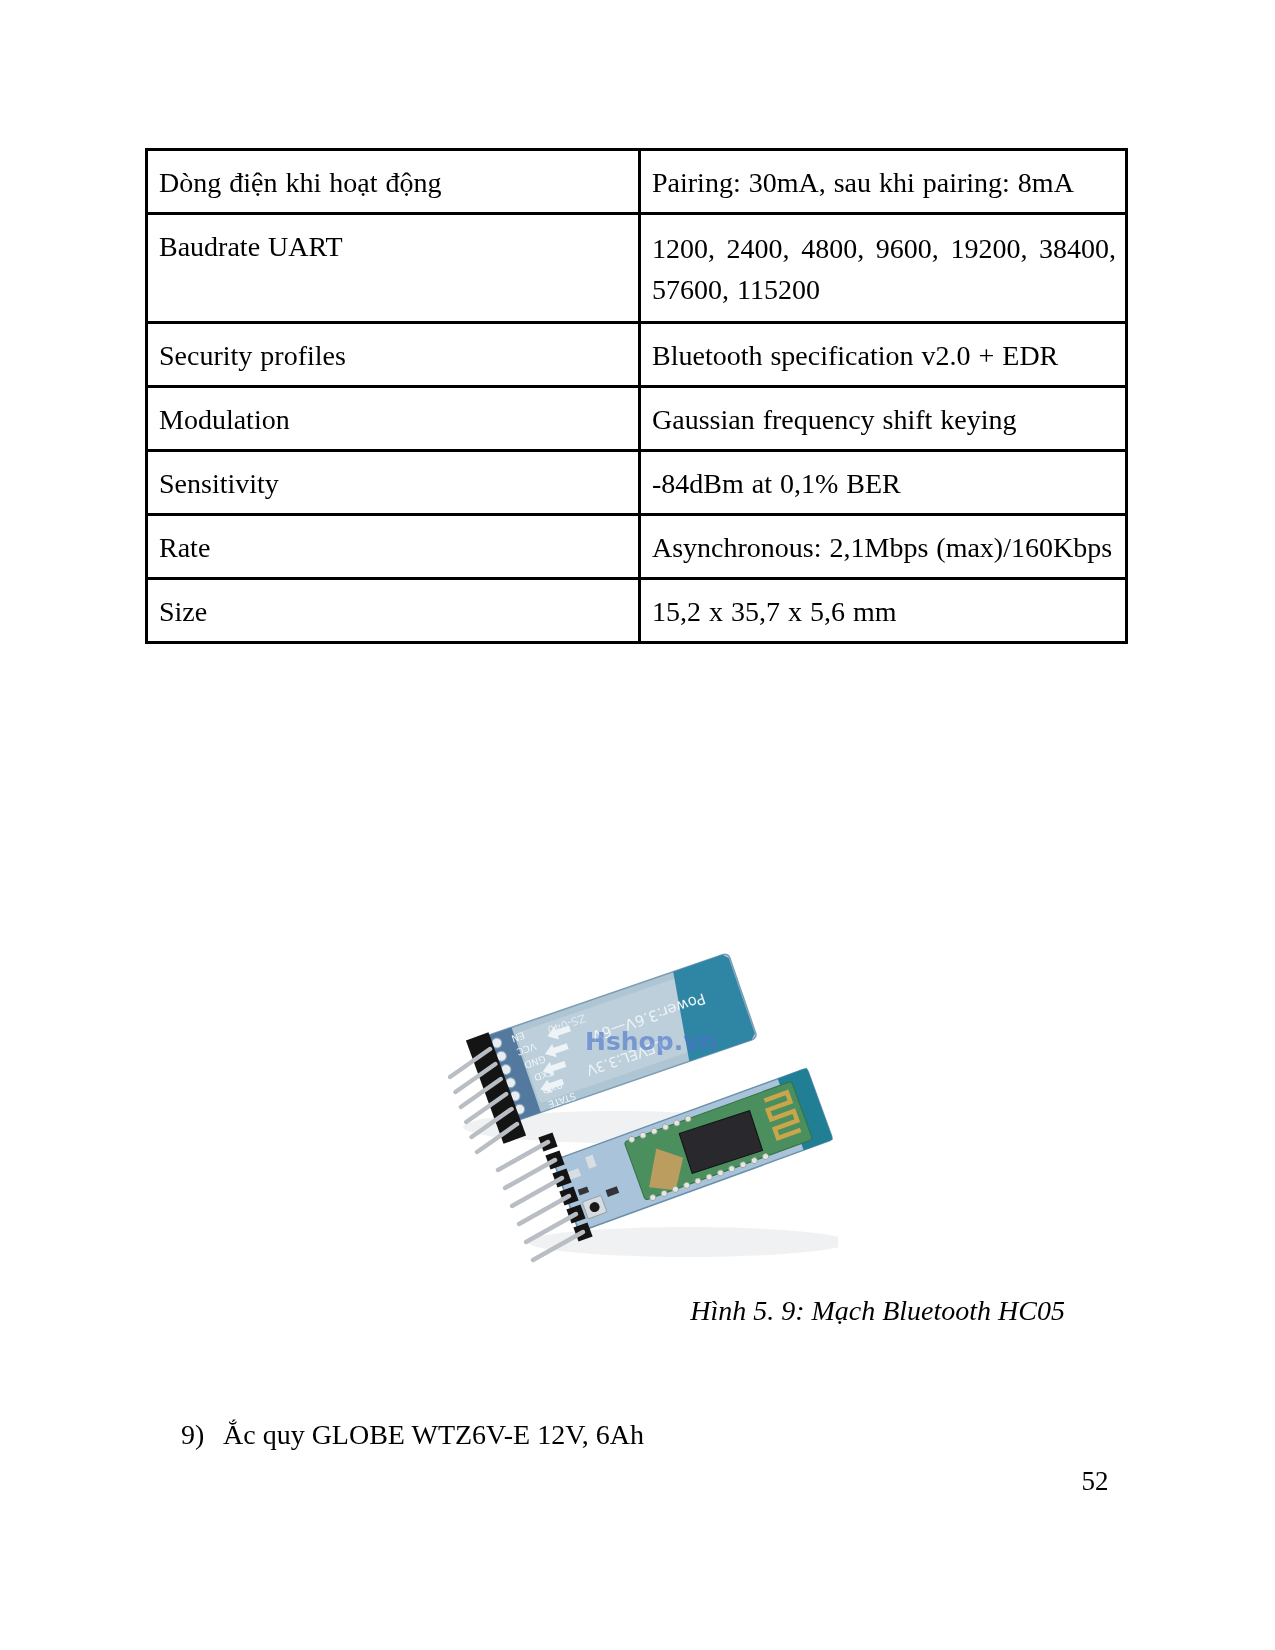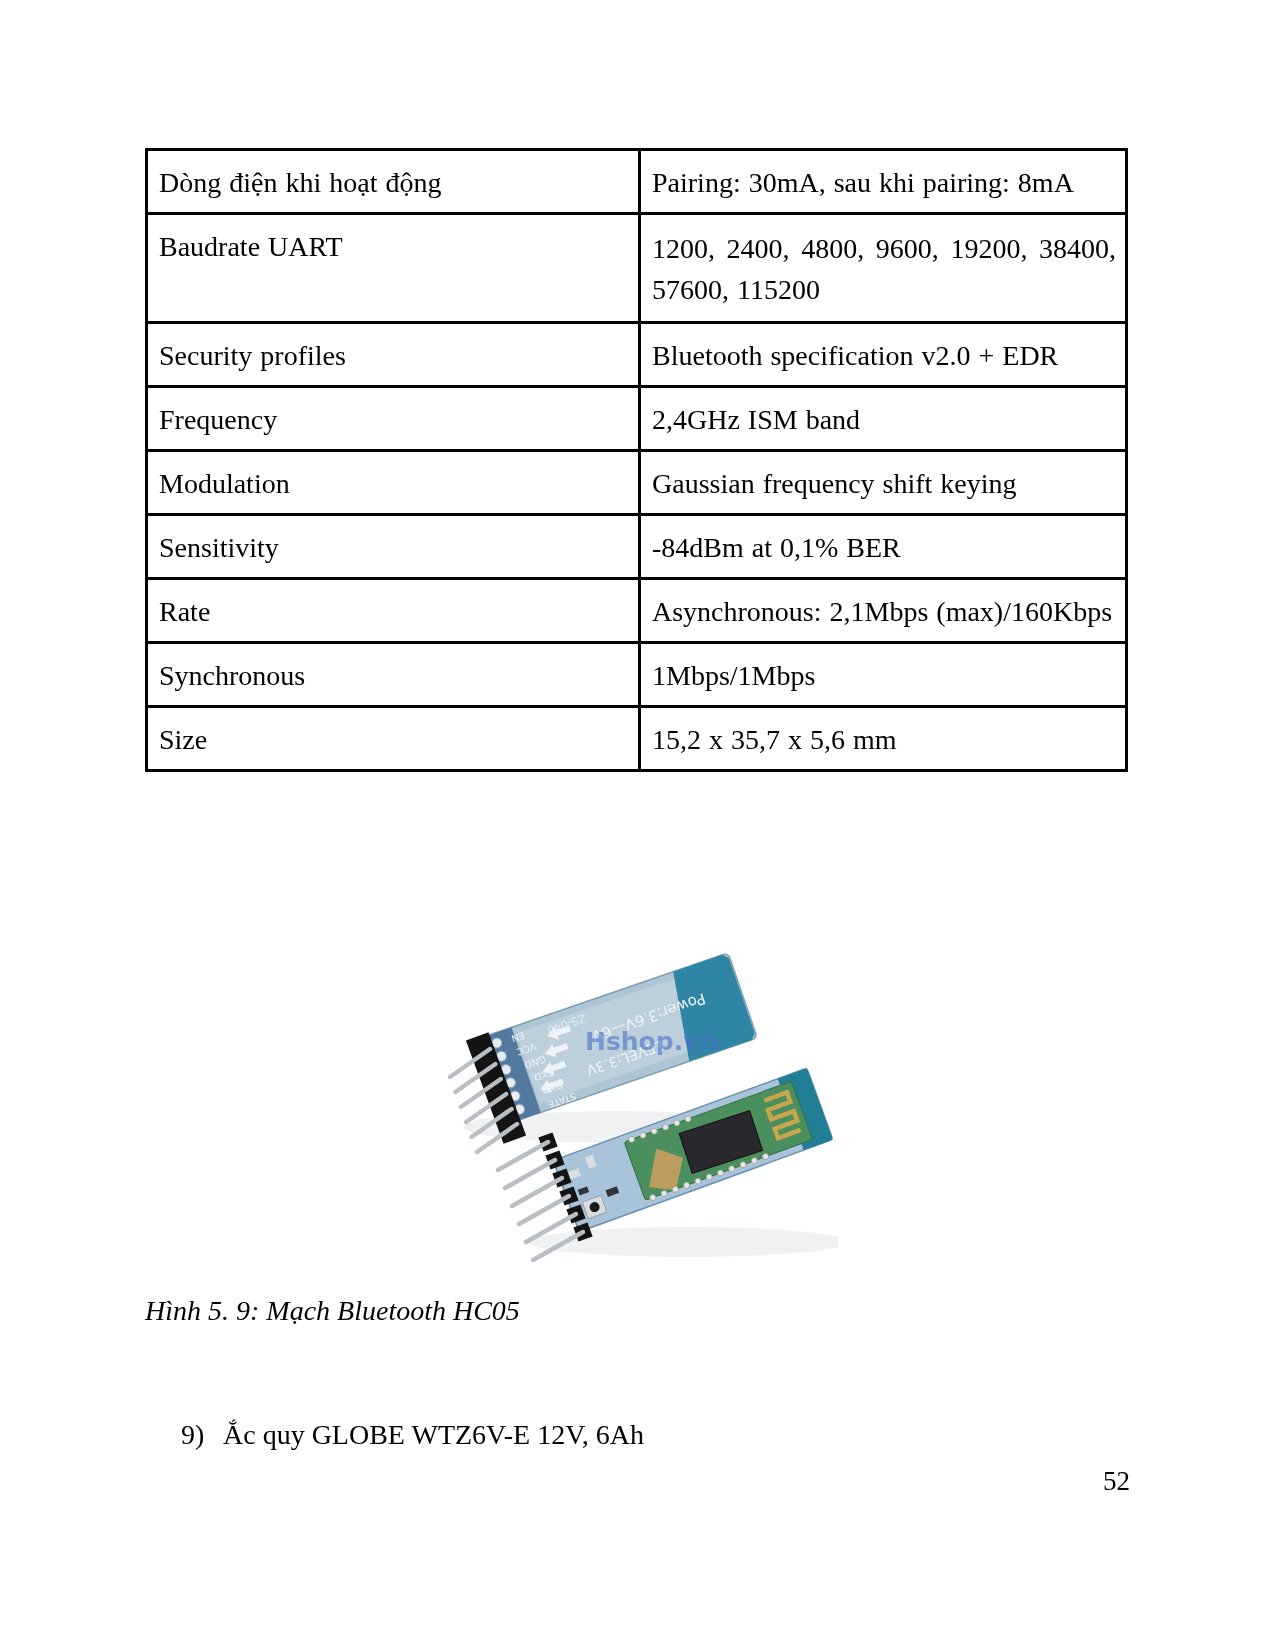--- a/index.html
+++ b/index.html
@@ -6,27 +6,27 @@
   body{width:1275px;height:1650px;font-family:"Liberation Serif","DejaVu Serif",serif;color:#000;}
   .page{position:relative;width:1275px;height:1650px;background:#fff;overflow:hidden;}
 
   table.specs{position:absolute;left:145px;top:148px;width:980px;border-collapse:collapse;table-layout:fixed;}
   table.specs td{border:3px solid #000;vertical-align:top;padding:13px 9px 11px 11px;
                  font-size:28px;line-height:37px;word-spacing:1px;}
   td.val.wrap{text-align:justify;line-height:41px;}
 
   .figure-photo{position:absolute;left:448px;top:912px;}
 
-  .figure-caption{position:absolute;left:145px;top:1294px;width:920px;text-align:left;
+  .figure-caption{position:absolute;left:145px;top:1294px;width:920px;text-align:right;
                   font-style:italic;font-size:28px;line-height:34px;}
 
   .list-line{position:absolute;left:181px;top:1417px;font-size:28px;line-height:36px;display:flex;}
   .li-num{display:inline-block;width:42px;}
 
-  .page-number{position:absolute;left:1060px;top:1466px;width:70px;text-align:right;font-size:27px;}
+  .page-number{position:absolute;left:1060px;top:1466px;width:70px;text-align:center;font-size:27px;}
 
   svg text{font-family:"DejaVu Sans","Liberation Sans",sans-serif;}
 </style>
 </head>
 <body>
 
 <div class="page">
 
   <table class="specs">
     <colgroup>
@@ -40,38 +40,30 @@
       </tr>
       <tr>
         <td>Baudrate UART</td>
         <td class="val wrap">1200, 2400, 4800, 9600, 19200, 38400, 57600, 115200</td>
       </tr>
       <tr>
         <td>Security profiles</td>
         <td class="val">Bluetooth specification v2.0 + EDR</td>
       </tr>
       <tr>
-        <td>Frequency</td>
-        <td class="val">2,4GHz ISM band</td>
-      </tr>
-      <tr>
         <td>Modulation</td>
         <td class="val">Gaussian frequency shift keying</td>
       </tr>
       <tr>
         <td>Sensitivity</td>
         <td class="val">-84dBm at 0,1% BER</td>
       </tr>
       <tr>
         <td>Rate</td>
         <td class="val">Asynchronous: 2,1Mbps (max)/160Kbps</td>
-      </tr>
-      <tr>
-        <td>Synchronous</td>
-        <td class="val">1Mbps/1Mbps</td>
       </tr>
       <tr>
         <td>Size</td>
         <td class="val">15,2 x 35,7 x 5,6 mm</td>
       </tr>
     </tbody>
   </table>
 
   <svg class="figure-photo" width="390" height="355" viewBox="0 0 390 355" aria-hidden="true">
 

